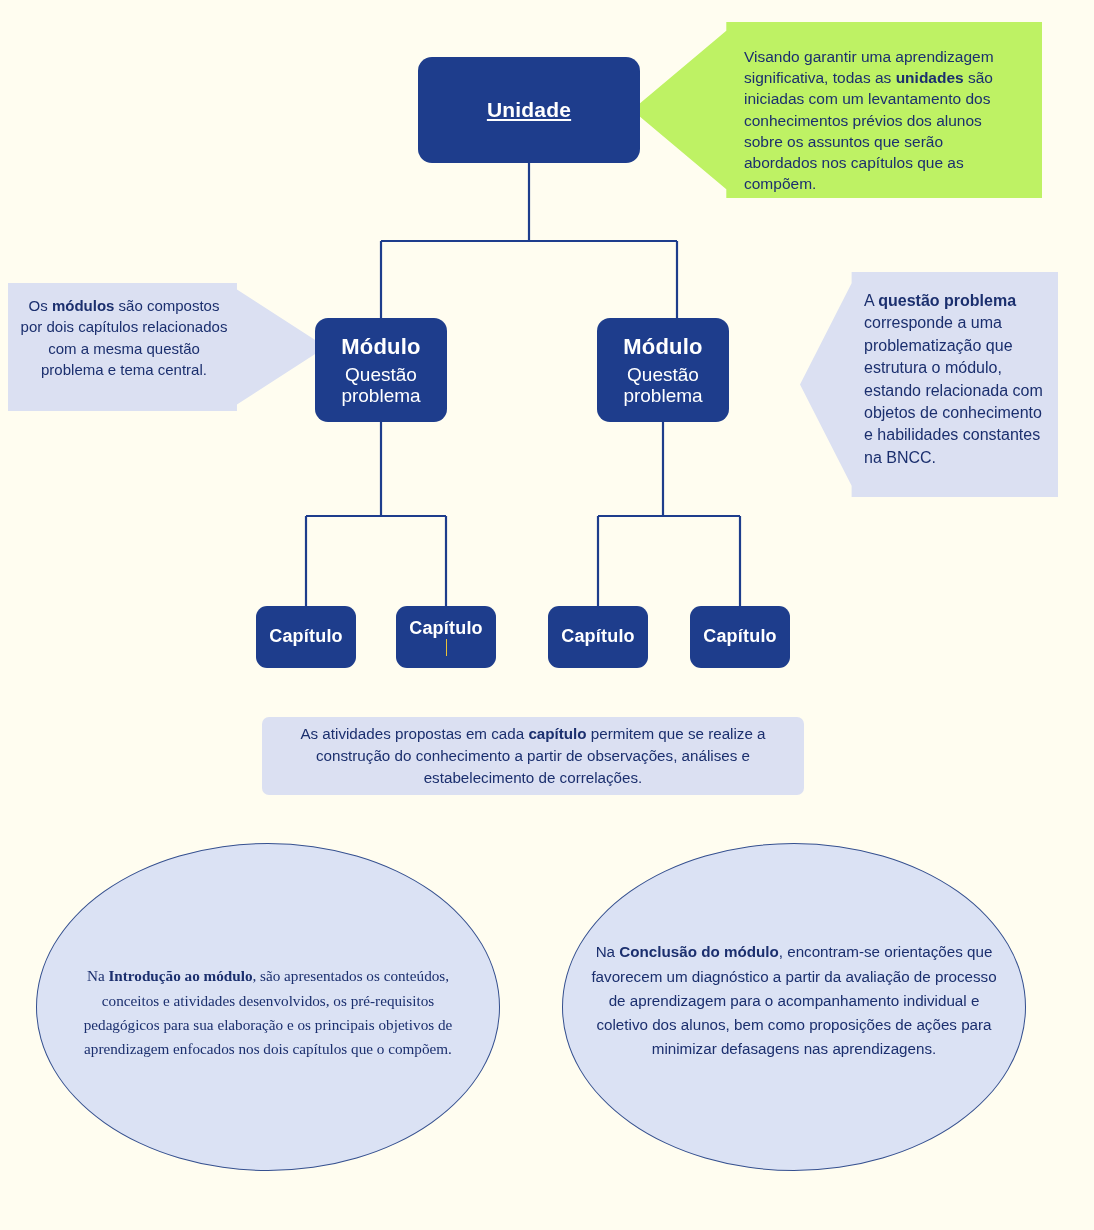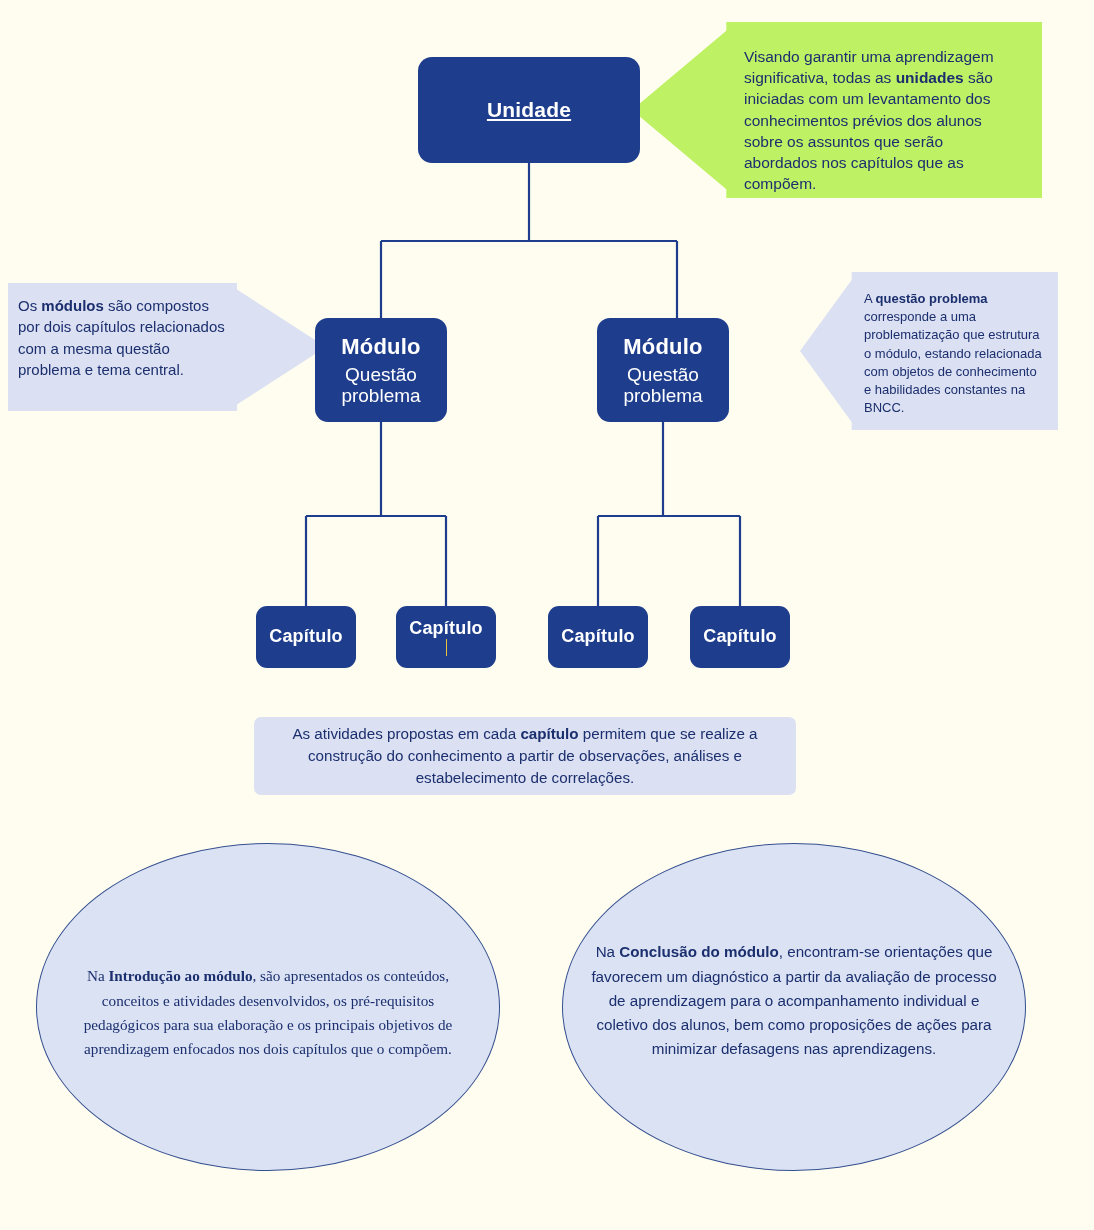--- a/index.html
+++ b/index.html
@@ -112,38 +112,39 @@
     padding: 24px 22px 20px 112px;
     font-size: 15.5px;
   }
 
   
   #callout-modulos {
     left: 8px; top: 283px;
     width: 318px; height: 128px;
     clip-path: polygon(0% 0%, 72% 0%, 72% 5%, 100% 50%, 72% 95%, 72% 100%, 0% 100%);
     padding: 12px 96px 12px 10px;
+    text-align: center;
     font-size: 15px;
     line-height: 1.42;
   }
 
   
   #callout-questao {
     left: 800px; top: 272px;
-    width: 258px; height: 158px;
+    width: 258px; height: 225px;
     clip-path: polygon(0% 50%, 20% 5%, 20% 0%, 100% 0%, 100% 100%, 20% 100%, 20% 95%);
     padding: 18px 14px 14px 64px;
-    font-size: 13px;
+    font-size: 16px;
     line-height: 1.40;
   }
 
   
   #note-capitulos {
     position: absolute;
-    left: 254px; top: 717px;
+    left: 262px; top: 717px;
     width: 542px; height: 78px;
     background: #dbe0f2;
     border-radius: 7px;
     z-index: 2;
     display: flex;
     align-items: center;
     justify-content: center;
     text-align: center;
     padding: 0 14px;
     box-sizing: border-box;

